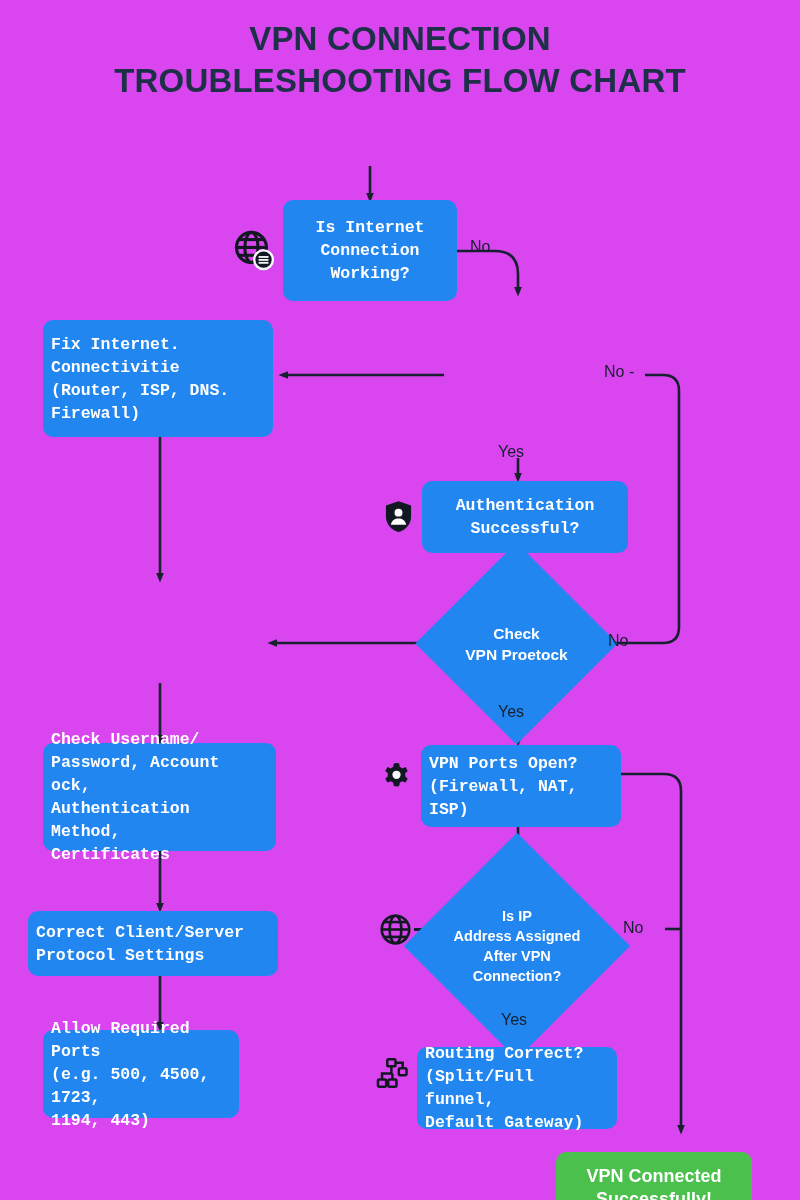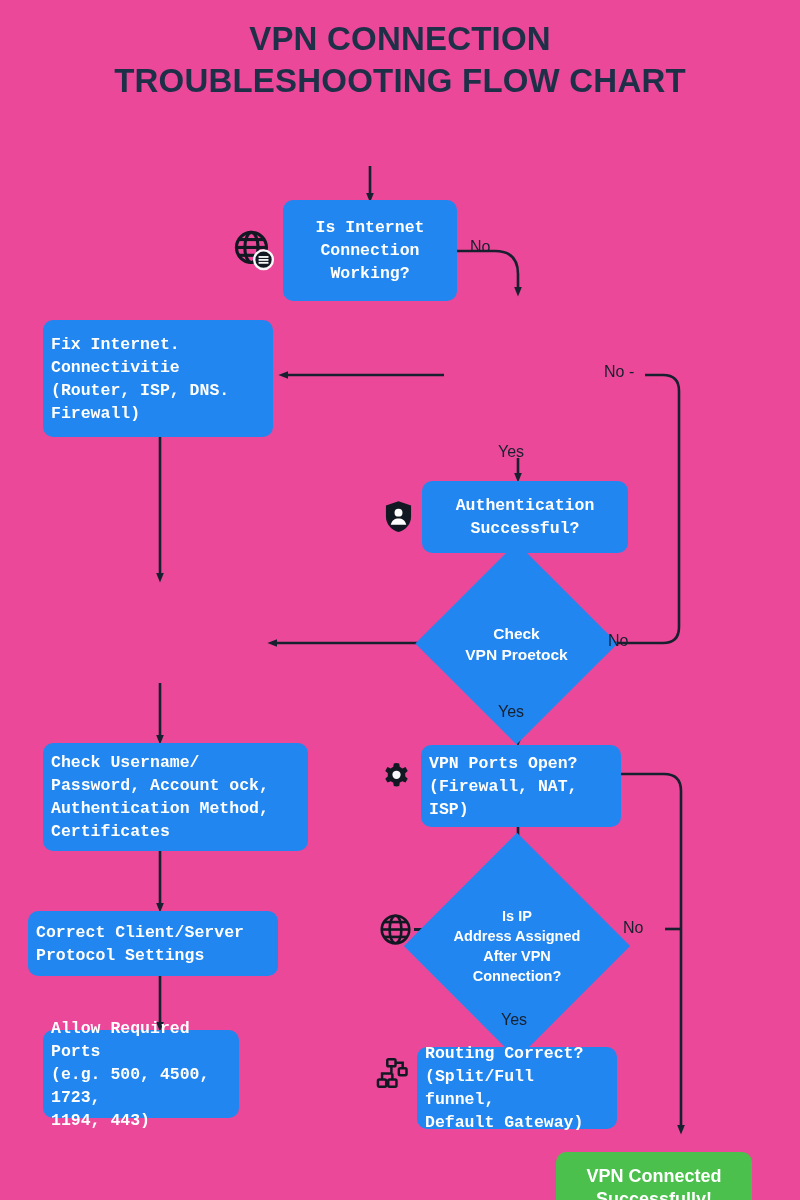--- a/index.html
+++ b/index.html
@@ -11,21 +11,21 @@
     width: 800px;
     height: 1200px;
     background: #f7f8f9;
     font-family: "Liberation Sans", sans-serif;
     overflow: hidden;
   }
   #canvas {
     position: relative;
     width: 800px;
     height: 1200px;
-    background: #ec4899;
+    background: #d946ef;
   }
   
   .title {
     position: absolute;
     left: 0;
     top: 18px;
     width: 800px;
     text-align: center;
     color: #1e3048;
     font-weight: bold;
@@ -226,21 +226,21 @@
 
   <div class="decision" style="left:445px; top:572px; width:143px; height:143px;">
     <div class="dshape"></div>
     <div class="dlabel" style="white-space:pre-line;">Check
 VPN Proetock</div>
   </div>
 
   <div class="edge-label" style="left:608px; top:632px;">No</div>
   <div class="edge-label" style="left:498px; top:703px;">Yes</div>
 
-  <div class="node proc left" style="left:43px; top:743px; width:265px; height:108px;">
+  <div class="node proc left" style="left:43px; top:743px; width:233px; height:108px;">
     <span style="white-space:pre-line;">Check Username/
 Password, Account ock,
 Authentication Method,
 Certificates</span>
   </div>
 
   <div class="icon" style="left:381px; top:762px;">
     <svg width="31" height="31" viewBox="0 0 24 24">
       <path fill="#111822" d="M12 0.8 L14.1 1.15 L14.55 3.9 A8.4 8.4 0 0 1 16.4 4.97 L19.0 3.95 L20.7 6.9 L18.7 8.8 A8.4 8.4 0 0 1 18.7 11 L20.7 12.9 L19.0 15.85 L16.4 14.83 A8.4 8.4 0 0 1 14.55 15.9 L14.1 18.65 L12 19 L9.9 18.65 L9.45 15.9 A8.4 8.4 0 0 1 7.6 14.83 L5.0 15.85 L3.3 12.9 L5.3 11 A8.4 8.4 0 0 1 5.3 8.8 L3.3 6.9 L5.0 3.95 L7.6 4.97 A8.4 8.4 0 0 1 9.45 3.9 L9.9 1.15 Z"></path>
       <circle cx="12" cy="9.9" r="3.2" fill="#f7f8f9"></circle>

